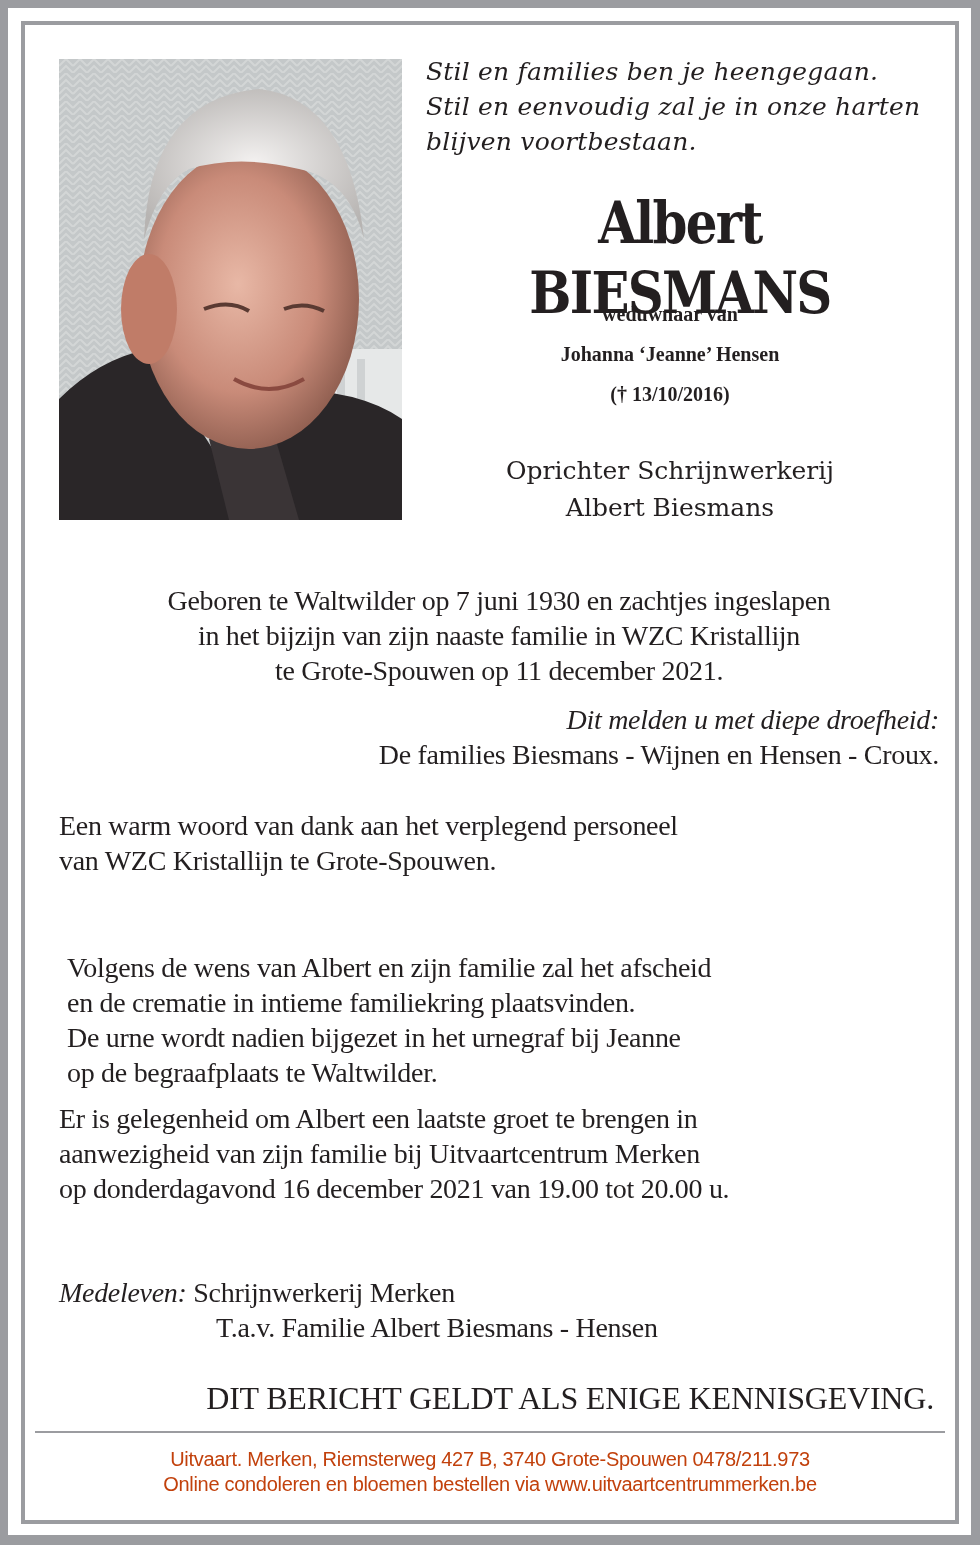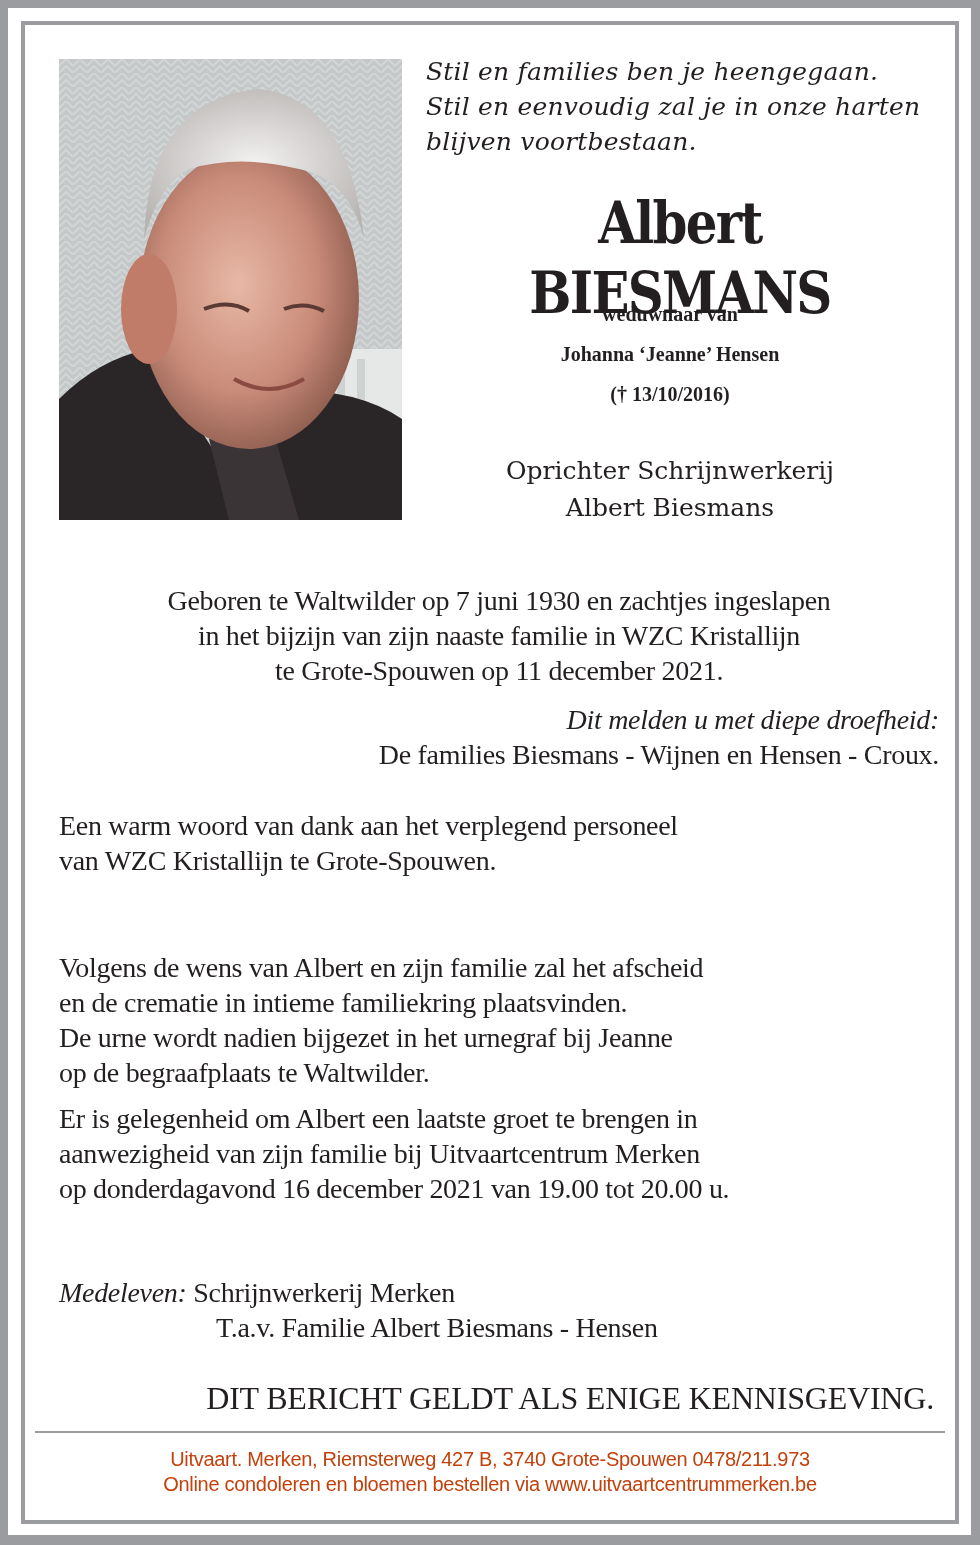--- a/index.html
+++ b/index.html
@@ -126,21 +126,21 @@
 <div class="body-block cond" style="top:702px;text-align:right;">
   <div class="italic">Dit melden u met diepe droefheid:</div>
   <div>De families Biesmans - Wijnen en Hensen - Croux.</div>
 </div>
 
 <div class="body-block cond" style="top:808px;">
   <div>Een warm woord van dank aan het verplegend personeel</div>
   <div>van WZC Kristallijn te Grote-Spouwen.</div>
 </div>
 
-<div class="body-block cond" style="top:950px;">
+<div class="body-block cond" style="top:950px;margin-left:8px;">
   <div>Volgens de wens van Albert en zijn familie zal het afscheid</div>
   <div>en de crematie in intieme familiekring plaatsvinden.</div>
   <div>De urne wordt nadien bijgezet in het urnegraf bij Jeanne</div>
   <div>op de begraafplaats te Waltwilder.</div>
 </div>
 
 <div class="body-block cond" style="top:1101px;">
   <div>Er is gelegenheid om Albert een laatste groet te brengen in</div>
   <div>aanwezigheid van zijn familie bij Uitvaartcentrum Merken</div>
   <div>op donderdagavond 16 december 2021 van 19.00 tot 20.00 u.</div>

